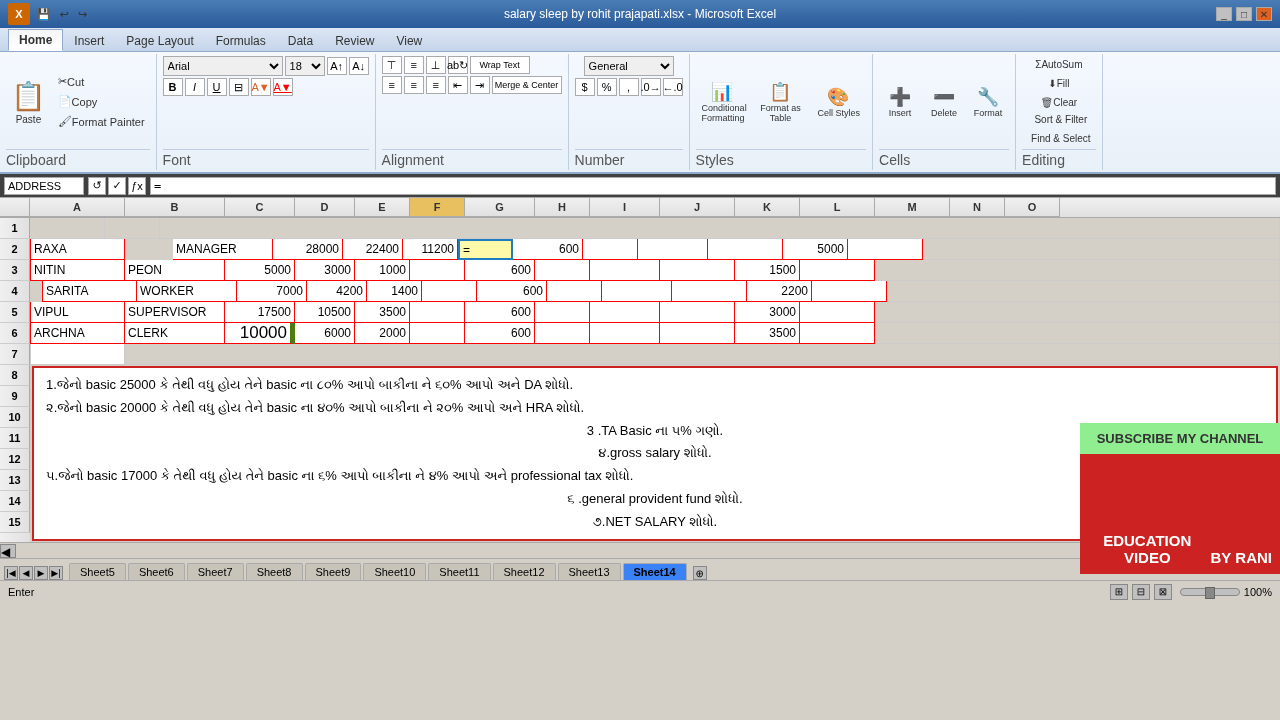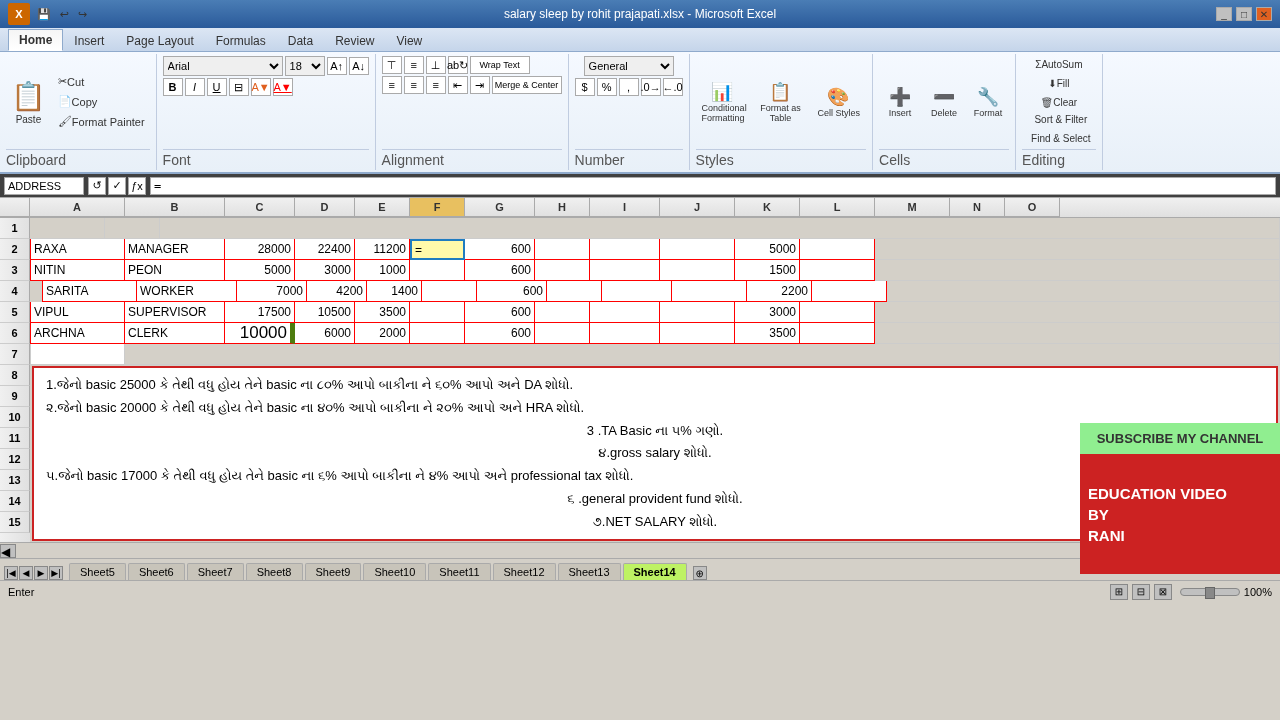--- a/index.html
+++ b/index.html
@@ -164,21 +164,21 @@
     }
     .sheet-tab {
       padding: 2px 10px;
       border: 1px solid #aaa;
       border-bottom: none;
       background: #c8c4ba;
       cursor: pointer;
       font-size: 11px;
       border-radius: 2px 2px 0 0;
     }
-    .sheet-tab.active { background: #bef264; font-weight: bold; }
+    .sheet-tab.active { background: #3b82f6; font-weight: bold; }
 
     
     .status-bar {
       height: 22px;
       background: #d4d0c8;
       border-top: 1px solid #aaa;
       display: flex;
       align-items: center;
       justify-content: space-between;
       padding: 0 8px;
@@ -206,22 +206,21 @@
     }
     .edu-video-btn {
       background: #cc2222;
       color: white;
       font-weight: bold;
       font-size: 15px;
       padding: 8px;
       text-align: center;
       cursor: pointer;
       display: flex;
-      flex-direction: column;
-      align-items: flex-start;
+      align-items: flex-end;
       gap: 4px;
       min-height: 120px;
       justify-content: center;
     }
 
     
     .main-area {
       display: flex;
       position: relative;
     }
@@ -457,21 +456,21 @@
 
         <div style="display:flex; height:21px;">
           <div style="width:75px; border-right:1px solid #ccc; border-bottom:1px solid #ccc;"></div>
           <div style="width:55px; border-right:1px solid #ccc; border-bottom:1px solid #ccc;"></div>
           <div style="flex:1; border-right:1px solid #ccc; border-bottom:1px solid #ccc;"></div>
         </div>
 
 
         <div style="display:flex; height:21px;">
           <div style="width:95px; background:white; border-right:1px solid red; border-bottom:1px solid red; border-left:1px solid red; display:flex; align-items:center; padding:0 3px; font-size:12px;">RAXA</div>
-          <div style="width:100px; background:white; border-right:1px solid red; border-bottom:1px solid red; display:flex; align-items:center; padding:0 3px; font-size:12px;">MANAGER</div>
+          <div style="width:100px; background:white; border-right:1px solid red; border-bottom:1px solid red; display:flex; align-items:center; padding:0 3px; font-size:12px;margin-left:48px;">MANAGER</div>
           <div style="width:70px; background:white; border-right:1px solid red; border-bottom:1px solid red; display:flex; align-items:center; justify-content:flex-end; padding:0 3px; font-size:12px;">28000</div>
           <div style="width:60px; background:white; border-right:1px solid red; border-bottom:1px solid red; display:flex; align-items:center; justify-content:flex-end; padding:0 3px; font-size:12px;">22400</div>
           <div style="width:55px; background:white; border-right:1px solid red; border-bottom:1px solid red; display:flex; align-items:center; justify-content:flex-end; padding:0 3px; font-size:12px;">11200</div>
           <div style="width:55px; background:#fffaaa; border:2px solid #1f7cc0; display:flex; align-items:center; padding:0 3px; font-size:12px; z-index:2;">=</div>
           <div style="width:70px; background:white; border-right:1px solid red; border-bottom:1px solid red; display:flex; align-items:center; justify-content:flex-end; padding:0 3px; font-size:12px;">600</div>
           <div style="width:55px; background:white; border-right:1px solid red; border-bottom:1px solid red;"></div>
           <div style="width:70px; background:white; border-right:1px solid red; border-bottom:1px solid red;"></div>
           <div style="width:75px; background:white; border-right:1px solid red; border-bottom:1px solid red;"></div>
           <div style="width:65px; background:white; border-right:1px solid red; border-bottom:1px solid red; display:flex; align-items:center; justify-content:flex-end; padding:0 3px; font-size:12px;">5000</div>
           <div style="width:75px; background:white; border-right:1px solid red; border-bottom:1px solid red;"></div>

